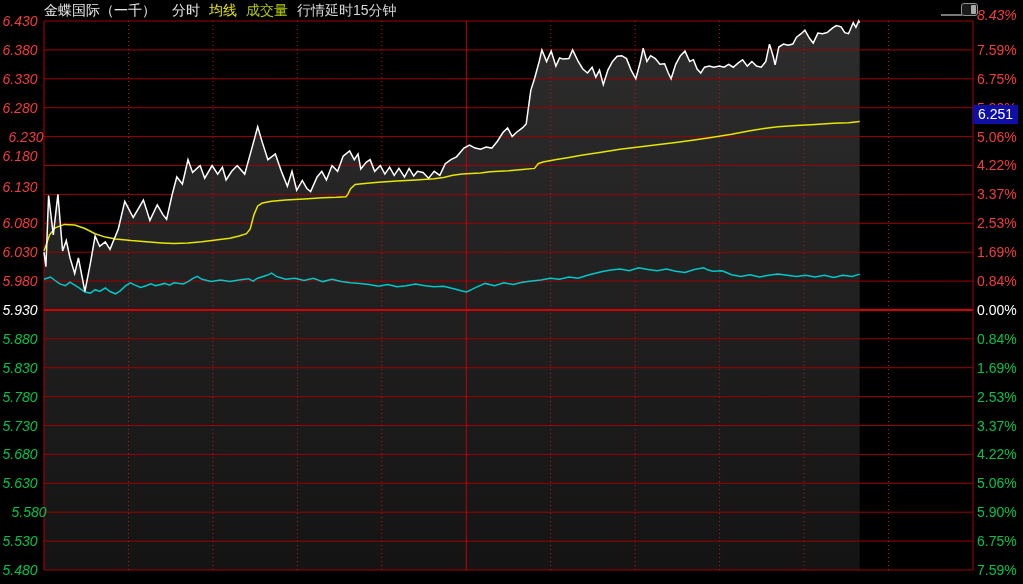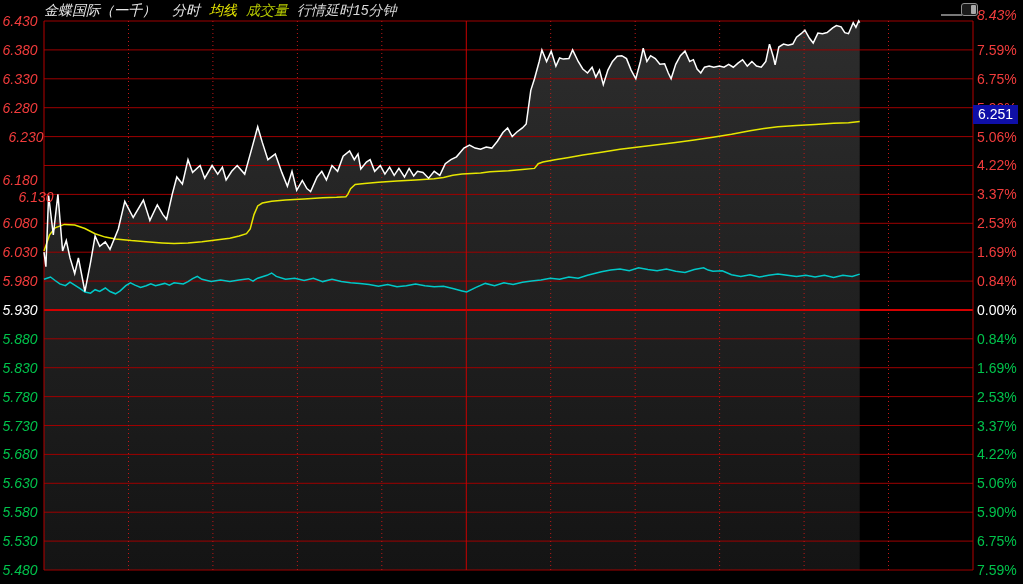--- a/index.html
+++ b/index.html
@@ -1,19 +1,19 @@
 <!DOCTYPE html>
 <html><head>
 <meta charset="utf-8">
 <style>
   html,body{margin:0;padding:0;background:#000;}
   #screen{position:relative;width:1023px;height:584px;background:#000;overflow:hidden;
           font-family:"Liberation Sans","DejaVu Sans",sans-serif;}
   #header{position:absolute;left:44px;top:1px;height:19px;display:flex;align-items:center;
-          font-size:14px;white-space:nowrap;z-index:5;font-style:italic;}
+          font-size:14px;white-space:nowrap;z-index:5;}
   #header .name{color:#e8e8e8;margin-right:16px;}
   #header .tab{margin-right:9px;cursor:pointer;}
   #header .t-white{color:#e8e8e8;}
   #header .t-yellow{color:#e6e600;}
   #header .t-olive{color:#b4c800;}
   #header .t-gray{color:#d8d8d8;margin-right:9px;}
   #header .t-cyan{color:#00c8c8;}
   #chart-svg{position:absolute;left:0;top:0;z-index:1;}
   .axis-label{position:absolute;height:18px;line-height:18px;font-size:14px;z-index:2;}
   .axis-left{left:0;width:40px;text-align:center;font-style:italic;}
@@ -81,33 +81,33 @@
     <span class="tab t-olive">成交量</span>
     <span class="t-gray">行情延时15分钟</span>
   </div>
 
   <div id="labels">
       <div class="axis-label axis-left" style="top: 12px; color: rgb(242, 60, 60);">6.430</div>
       <div class="axis-label axis-left" style="top: 41px; color: rgb(242, 60, 60);">6.380</div>
       <div class="axis-label axis-left" style="top: 70px; color: rgb(242, 60, 60);">6.330</div>
       <div class="axis-label axis-left" style="top: 99px; color: rgb(242, 60, 60);">6.280</div>
       <div class="axis-label axis-left" style="top: 128px; color: rgb(242, 60, 60); padding-left: 6px;">6.230</div>
-      <div class="axis-label axis-left" style="top: 171px; color: rgb(242, 60, 60);">6.180</div>
-      <div class="axis-label axis-left" style="top: 188px; color: rgb(242, 60, 60); padding-left: 16px;">6.130</div>
+      <div class="axis-label axis-left" style="top: 147px; color: rgb(242, 60, 60);">6.180</div>
+      <div class="axis-label axis-left" style="top: 178px; color: rgb(242, 60, 60);">6.130</div>
       <div class="axis-label axis-left" style="top: 214px; color: rgb(242, 60, 60);">6.080</div>
       <div class="axis-label axis-left" style="top: 243px; color: rgb(242, 60, 60);">6.030</div>
       <div class="axis-label axis-left" style="top: 272px; color: rgb(242, 60, 60);">5.980</div>
       <div class="axis-label axis-left" style="top: 301px; color: rgb(255, 255, 255);">5.930</div>
       <div class="axis-label axis-left" style="top: 330px; color: rgb(0, 194, 75);">5.880</div>
       <div class="axis-label axis-left" style="top: 359px; color: rgb(0, 194, 75);">5.830</div>
       <div class="axis-label axis-left" style="top: 388px; color: rgb(0, 194, 75);">5.780</div>
       <div class="axis-label axis-left" style="top: 417px; color: rgb(0, 194, 75);">5.730</div>
       <div class="axis-label axis-left" style="top: 445px; color: rgb(0, 194, 75);">5.680</div>
       <div class="axis-label axis-left" style="top: 474px; color: rgb(0, 194, 75);">5.630</div>
-      <div class="axis-label axis-left" style="top: 503px; color: rgb(0, 194, 75);">5.580</div>
+      <div class="axis-label axis-left" style="top: 503px; color: rgb(0, 194, 75); padding-left: 9px;">5.580</div>
       <div class="axis-label axis-left" style="top: 532px; color: rgb(0, 194, 75);">5.530</div>
       <div class="axis-label axis-left" style="top: 561px; color: rgb(0, 194, 75);">5.480</div>
       <div class="axis-label axis-right" style="top: 6px; color: rgb(242, 60, 60); font-style: italic;">8.43%</div>
       <div class="axis-label axis-right" style="top: 41px; color: rgb(242, 60, 60);">7.59%</div>
       <div class="axis-label axis-right" style="top: 70px; color: rgb(242, 60, 60);">6.75%</div>
       <div class="axis-label axis-right" style="top: 99px; color: rgb(242, 60, 60);">5.90%</div>
       <div class="axis-label axis-right" style="top: 128px; color: rgb(242, 60, 60);">5.06%</div>
       <div class="axis-label axis-right" style="top: 156px; color: rgb(242, 60, 60);">4.22%</div>
       <div class="axis-label axis-right" style="top: 185px; color: rgb(242, 60, 60);">3.37%</div>
       <div class="axis-label axis-right" style="top: 214px; color: rgb(242, 60, 60);">2.53%</div>

